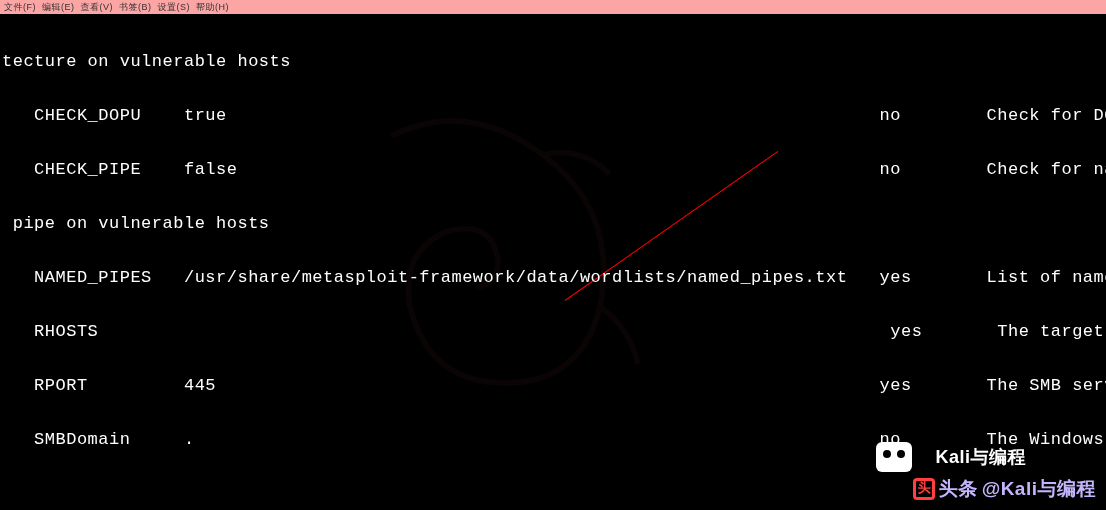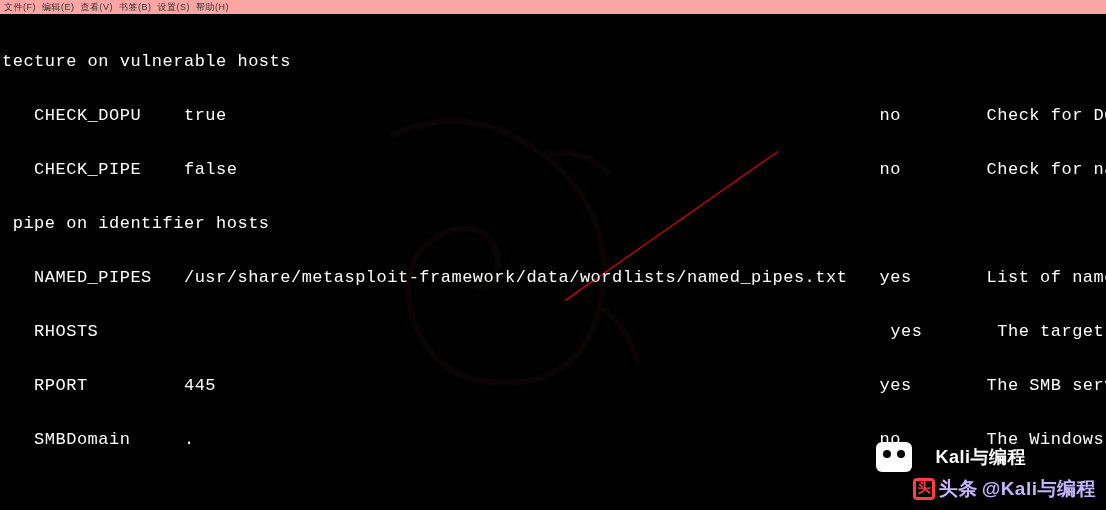--- a/index.html
+++ b/index.html
@@ -126,21 +126,21 @@
 <svg class="dragon" viewBox="0 0 200 200">
   <path d="M40 40 Q80 20 120 50 Q160 80 150 130 Q140 170 100 170 Q60 170 50 130 Q45 100 70 90 Q90 85 95 100 Q100 115 85 120 M120 50 Q140 45 155 60 M150 130 Q165 140 170 160" stroke="#5a2020" stroke-width="3" fill="none"></path>
 </svg>
 
 <div class="annotation-line"></div>
 
 <div class="terminal">
 <span class="line">tecture on vulnerable hosts</span>
 <span class="line">   CHECK_DOPU    true                                                             no        Check for DOUBL</span>
 <span class="line">   CHECK_PIPE    false                                                            no        Check for named</span>
-<span class="line"> pipe on identifier hosts</span>
+<span class="line"> pipe on vulnerable hosts</span>
 <span class="line">   NAMED_PIPES   /usr/share/metasploit-framework/data/wordlists/named_pipes.txt   yes       List of named p</span>
 <span class="line">   RHOSTS                                                                          yes       The target addr</span>
 <span class="line">   RPORT         445                                                              yes       The SMB service</span>
 <span class="line">   SMBDomain     .                                                                no        The Windows dom</span>
 
 
 
 
 
 

